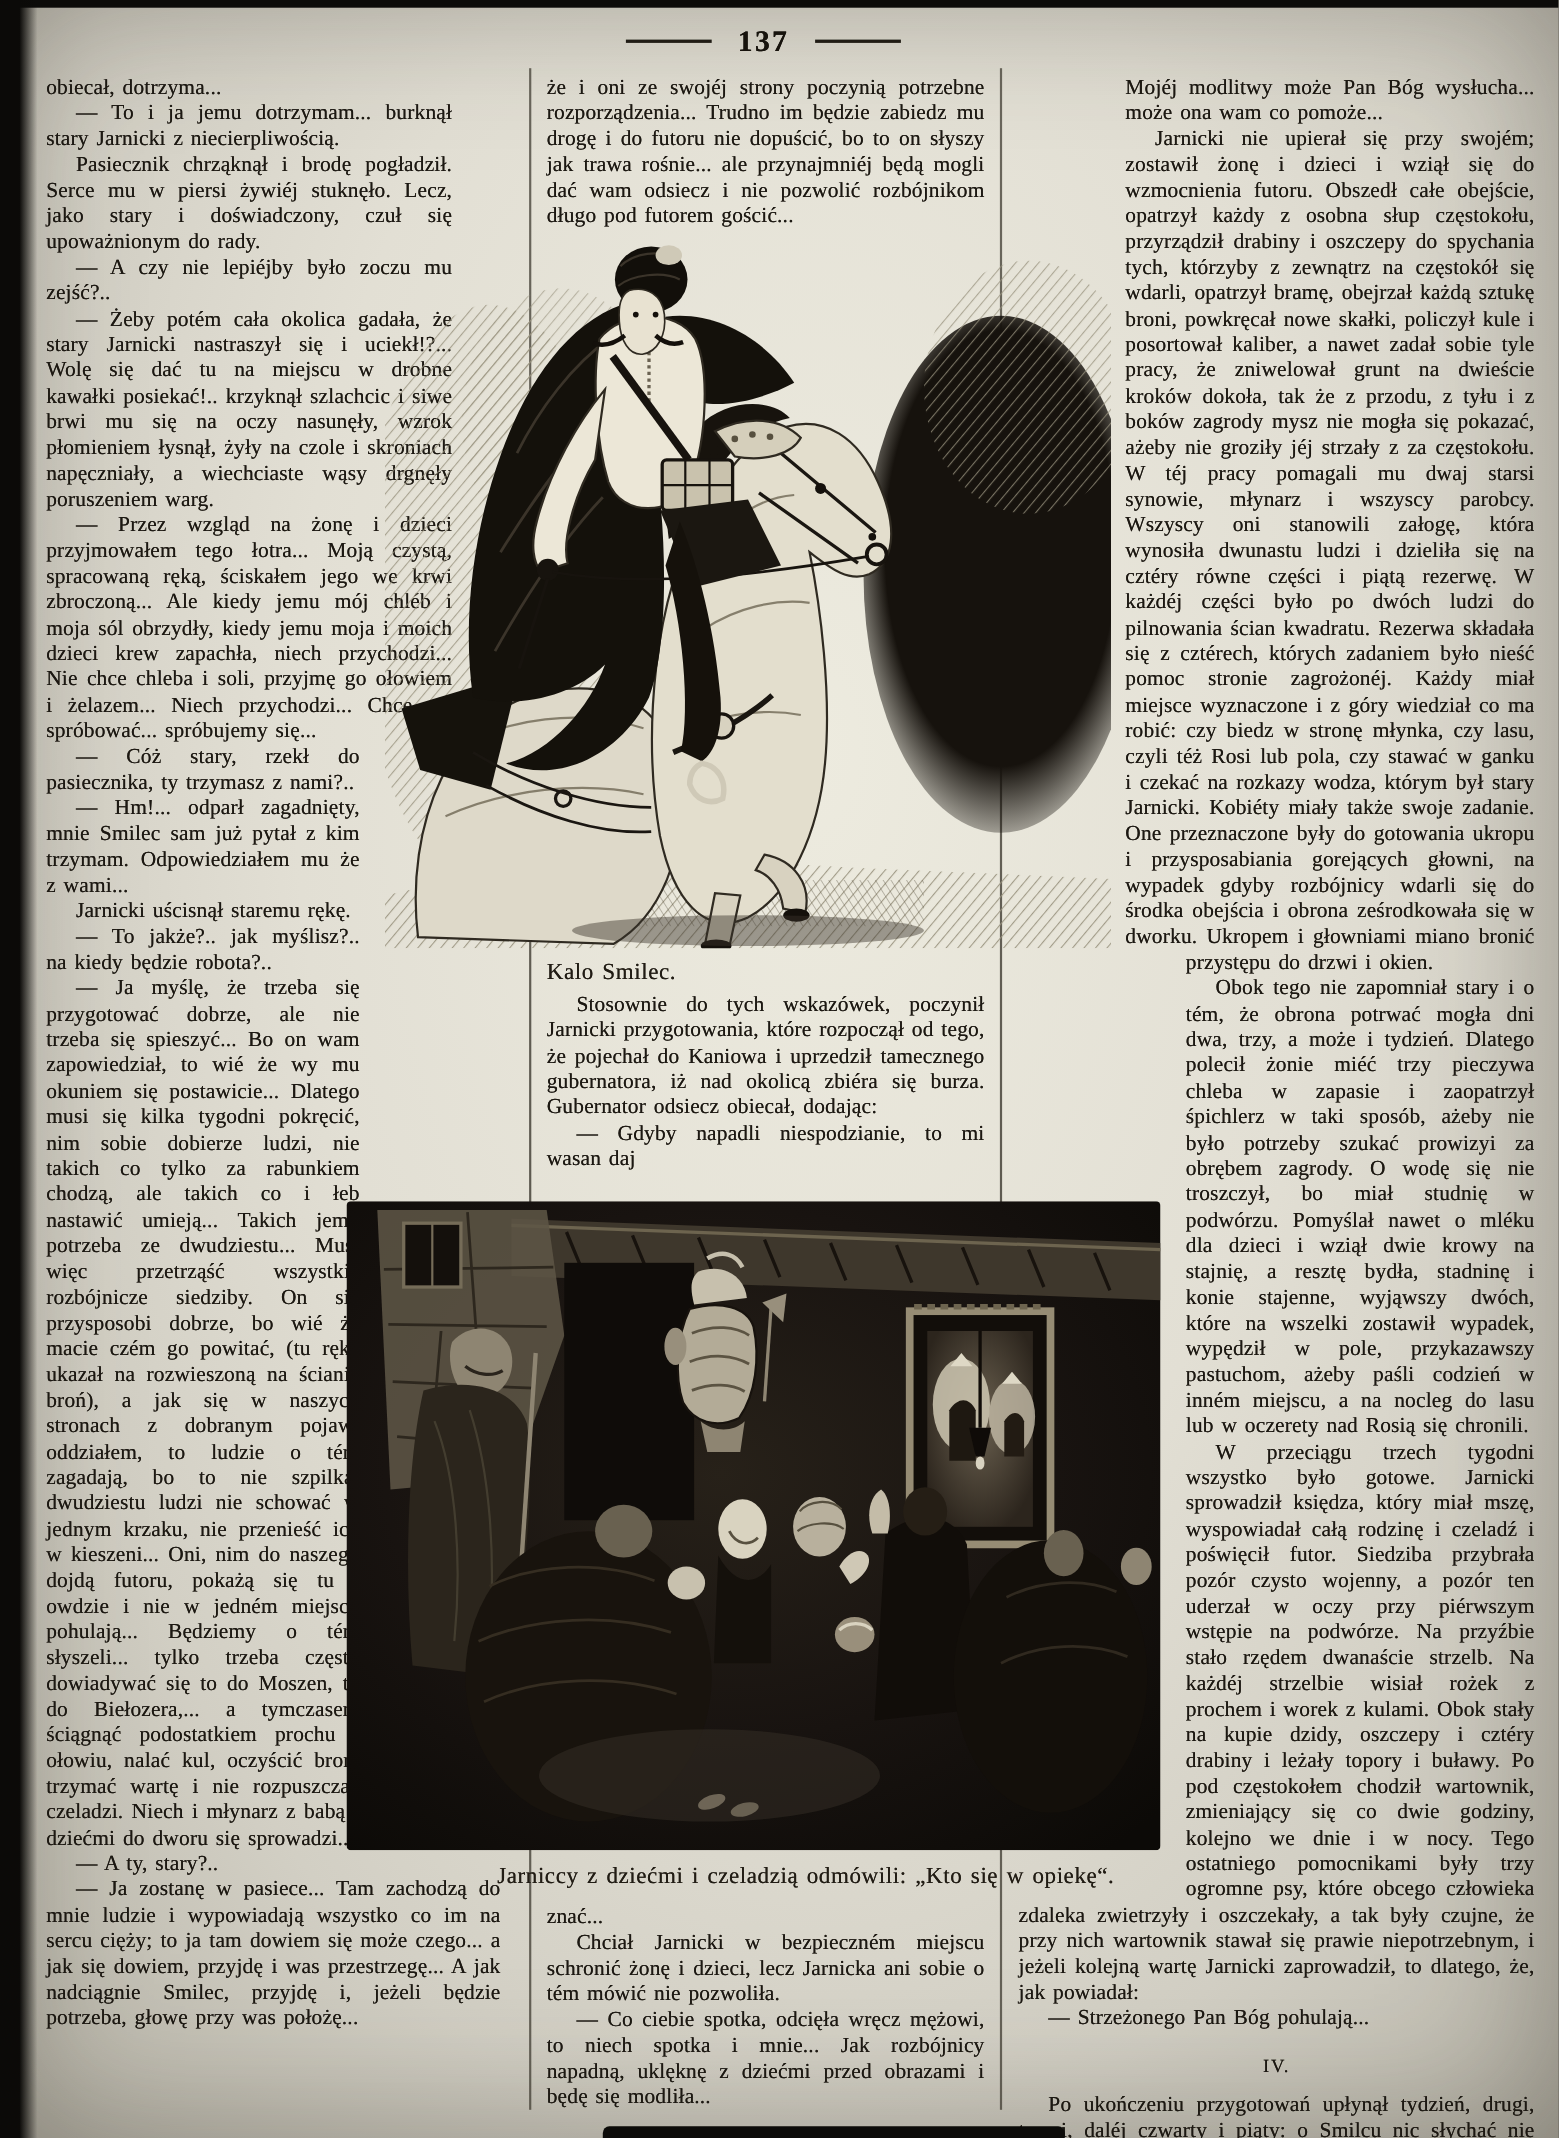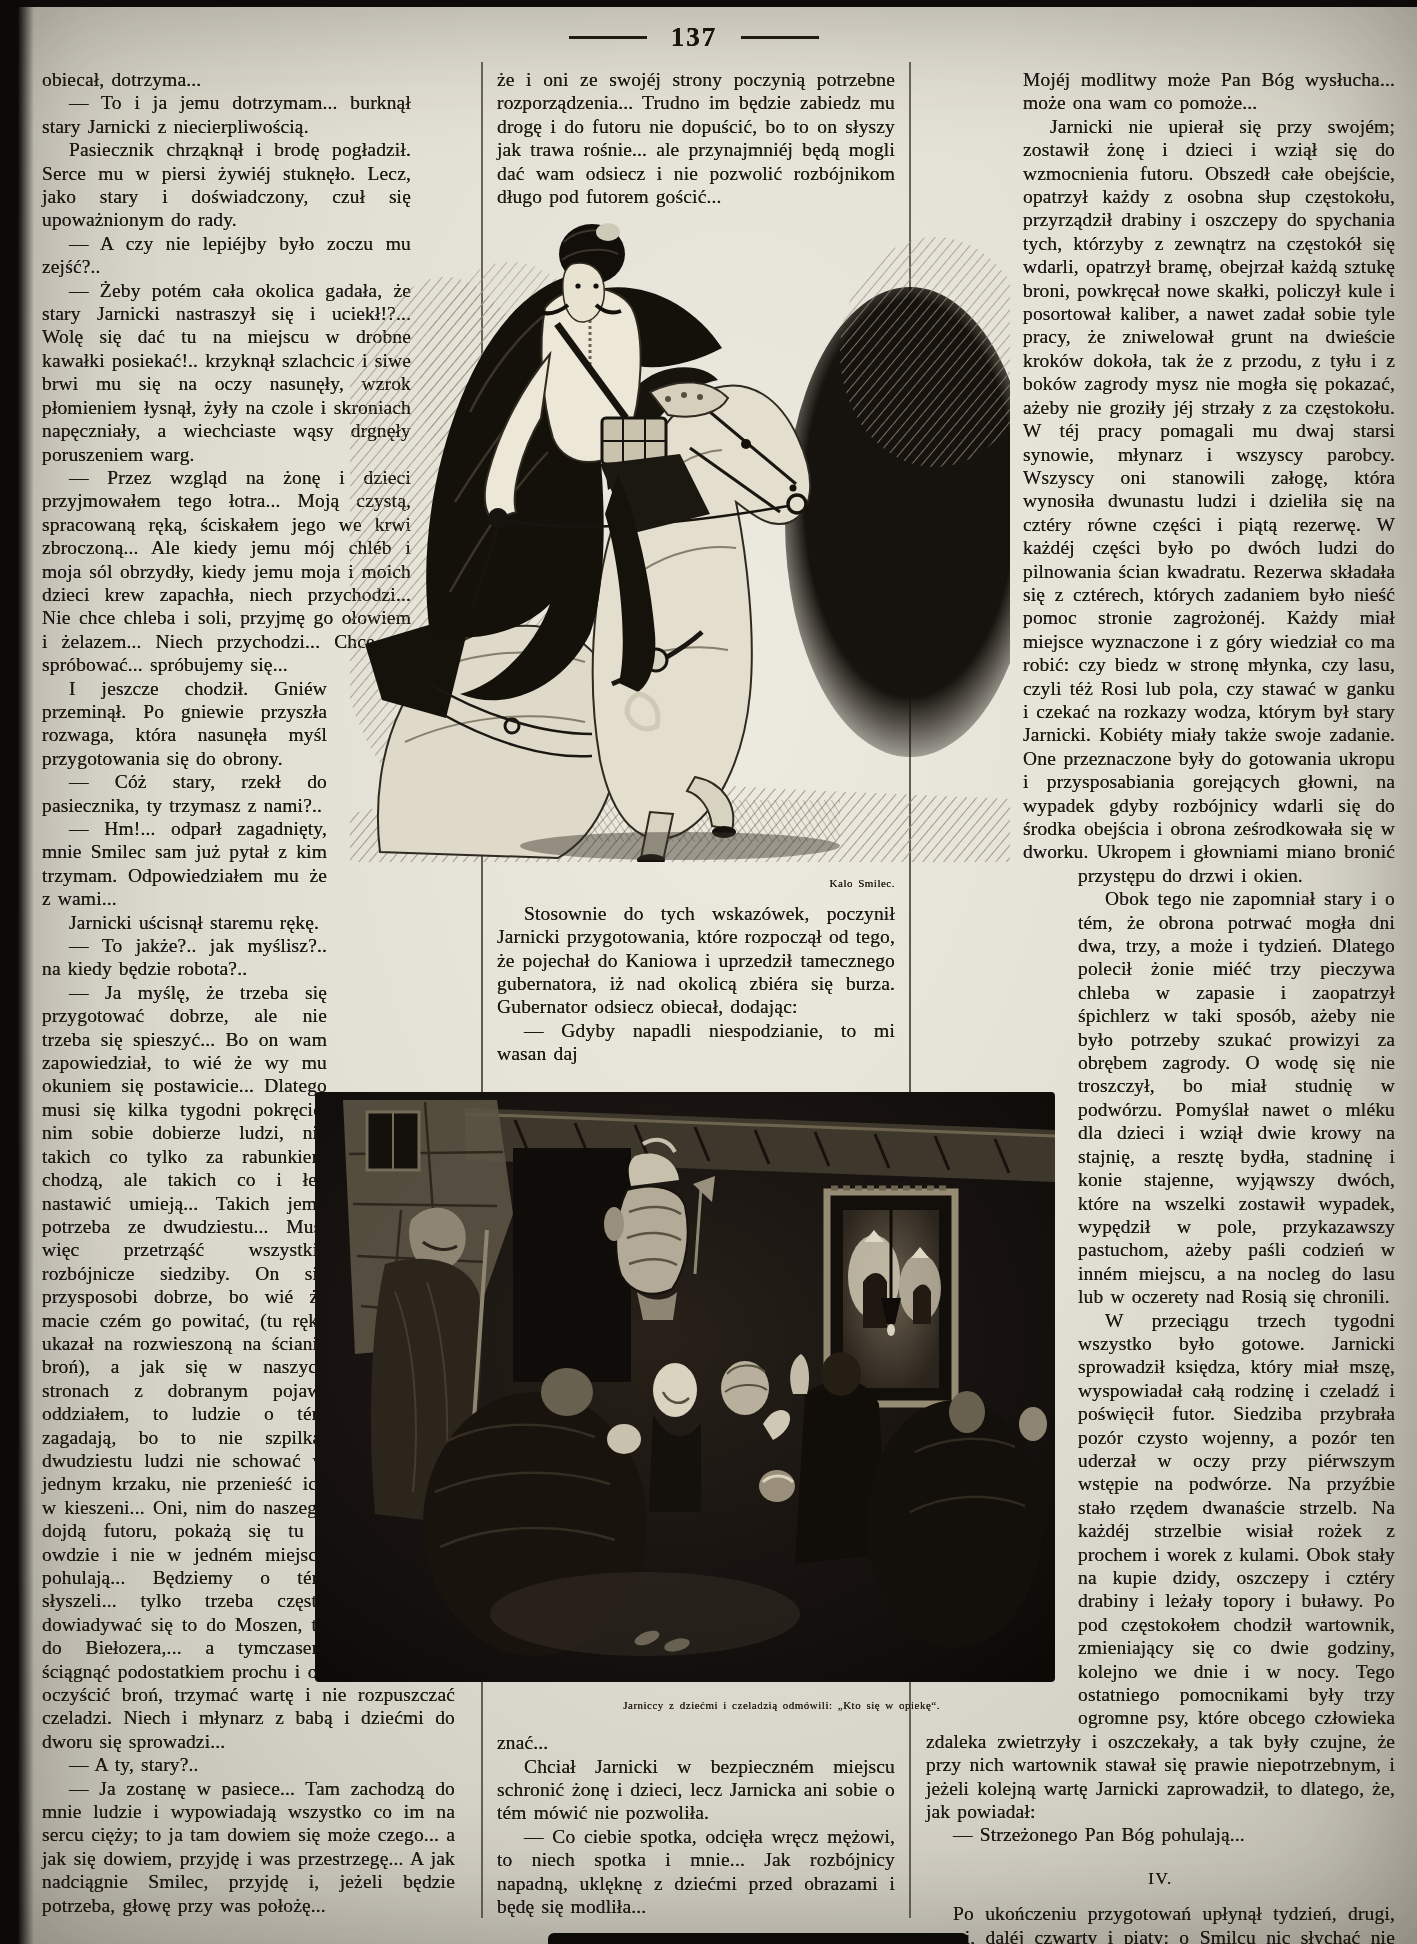--- a/index.html
+++ b/index.html
@@ -30,21 +30,21 @@
   .col p{margin:0;text-indent:27px;}
   .col p.cont{text-indent:0;}
   .col-left{left:42px;width:413px;height:1840px;}
   .col-mid{left:497px;width:398px;height:1850px;}
   .col-right{left:926px;width:469px;height:1850px;}
   .sp{background:transparent;}
   
   figure{margin:0;position:relative;z-index:3;}
   .fig1{width:660px;height:650px;margin:4px -115px 0 -147px;}
   .fig2{width:740px;height:590px;margin:26px -160px 0 -182px;}
-  .caption{text-indent:0 !important;text-align:right;font-size:11px;letter-spacing:.5px;margin:10px 0 6px !important;white-space:nowrap;color:#211c14;}
+  .caption{text-indent:0 !important;text-align:left;font-size:21px;letter-spacing:.5px;margin:10px 0 6px !important;white-space:nowrap;color:#211c14;}
   .caption-2{margin:12px -45px 14px !important;}
   .section-head{text-indent:0 !important;text-align:center;font-size:17px;letter-spacing:1.5px;margin:20px 0 12px !important;}
   svg{display:block;}
 </style>
 </head>
 <body>
 
 <div class="page">
 
   <div class="edge-top"></div>
@@ -62,21 +62,20 @@
 
   <div class="col col-left">
     <div class="sp" style="float:right;width:44px;height:330px;margin-top:300px;"></div>
     <div class="sp" style="float:right;clear:right;width:128px;height:600px;margin-top:350px;"></div>
     <p class="cont">obiecał, dotrzyma...</p>
     <p>— To i ja jemu dotrzymam... burknął stary Jarnicki z niecierpliwością.</p>
     <p>Pasiecznik chrząknął i brodę pogładził. Serce mu w piersi żywiéj stuknęło. Lecz, jako stary i doświadczony, czuł się upoważnionym do rady.</p>
     <p>— A czy nie lepiéjby było zoczu mu zejść?..</p>
     <p>— Żeby potém cała okolica gadała, że stary Jarnicki nastraszył się i uciekł!?... Wolę się dać tu na miejscu w drobne kawałki posiekać!.. krzyknął szlachcic i siwe brwi mu się na oczy nasunęły, wzrok płomieniem łysnął, żyły na czole i skroniach napęczniały, a wiechciaste wąsy drgnęły poruszeniem warg.</p>
     <p>— Przez wzgląd na żonę i dzieci przyjmowałem tego łotra... Moją czystą, spracowaną ręką, ściskałem jego we krwi zbroczoną... Ale kiedy jemu mój chléb i moja sól obrzydły, kiedy jemu moja i moich dzieci krew zapachła, niech przychodzi... Nie chce chleba i soli, przyjmę go ołowiem i żelazem... Niech przychodzi... Chce się spróbować... spróbujemy się...</p>
-    <p>I jeszcze chodził. Gniéw przeminął. Po gniewie przyszła rozwaga, która nasunęła myśl przygotowania się do obrony.</p>
     <p>— Cóż stary, rzekł do pasiecznika, ty trzymasz z nami?..</p>
     <p>— Hm!... odparł zagadnięty, mnie Smilec sam już pytał z kim trzymam. Odpowiedziałem mu że z wami...</p>
     <p>Jarnicki uścisnął staremu rękę.</p>
     <p>— To jakże?.. jak myślisz?.. na kiedy będzie robota?..</p>
     <p>— Ja myślę, że trzeba się przygotować dobrze, ale nie trzeba się spieszyć... Bo on wam zapowiedział, to wié że wy mu okuniem się postawicie... Dlatego musi się kilka tygodni pokręcić, nim sobie dobierze ludzi, nie takich co tylko za rabunkiem chodzą, ale takich co i łeb nastawić umieją... Takich jemu potrzeba ze dwudziestu... Musi więc przetrząść wszystkie rozbójnicze siedziby. On się przysposobi dobrze, bo wié że macie czém go powitać, (tu ręką ukazał na rozwieszoną na ścianie broń), a jak się w naszych stronach z dobranym pojawi oddziałem, to ludzie o tém zagadają, bo to nie szpilka: dwudziestu ludzi nie schować w jednym krzaku, nie przenieść ich w kieszeni... Oni, nim do naszego dojdą futoru, pokażą się tu i owdzie i nie w jedném miejscu pohulają... Będziemy o tém słyszeli... tylko trzeba często dowiadywać się to do Moszen, to do Biełozera,... a tymczasem ściągnąć podostatkiem prochu i ołowiu, nalać kul, oczyścić broń, trzymać wartę i nie rozpuszczać czeladzi. Niech i młynarz z babą i dziećmi do dworu się sprowadzi...</p>
     <p>— A ty, stary?..</p>
     <p>— Ja zostanę w pasiece... Tam zachodzą do mnie ludzie i wypowiadają wszystko co im na sercu cięży; to ja tam dowiem się może czego... a jak się dowiem, przyjdę i was przestrzegę... A jak nadciągnie Smilec, przyjdę i, jeżeli będzie potrzeba, głowę przy was położę...</p>
 
   </div>
 

